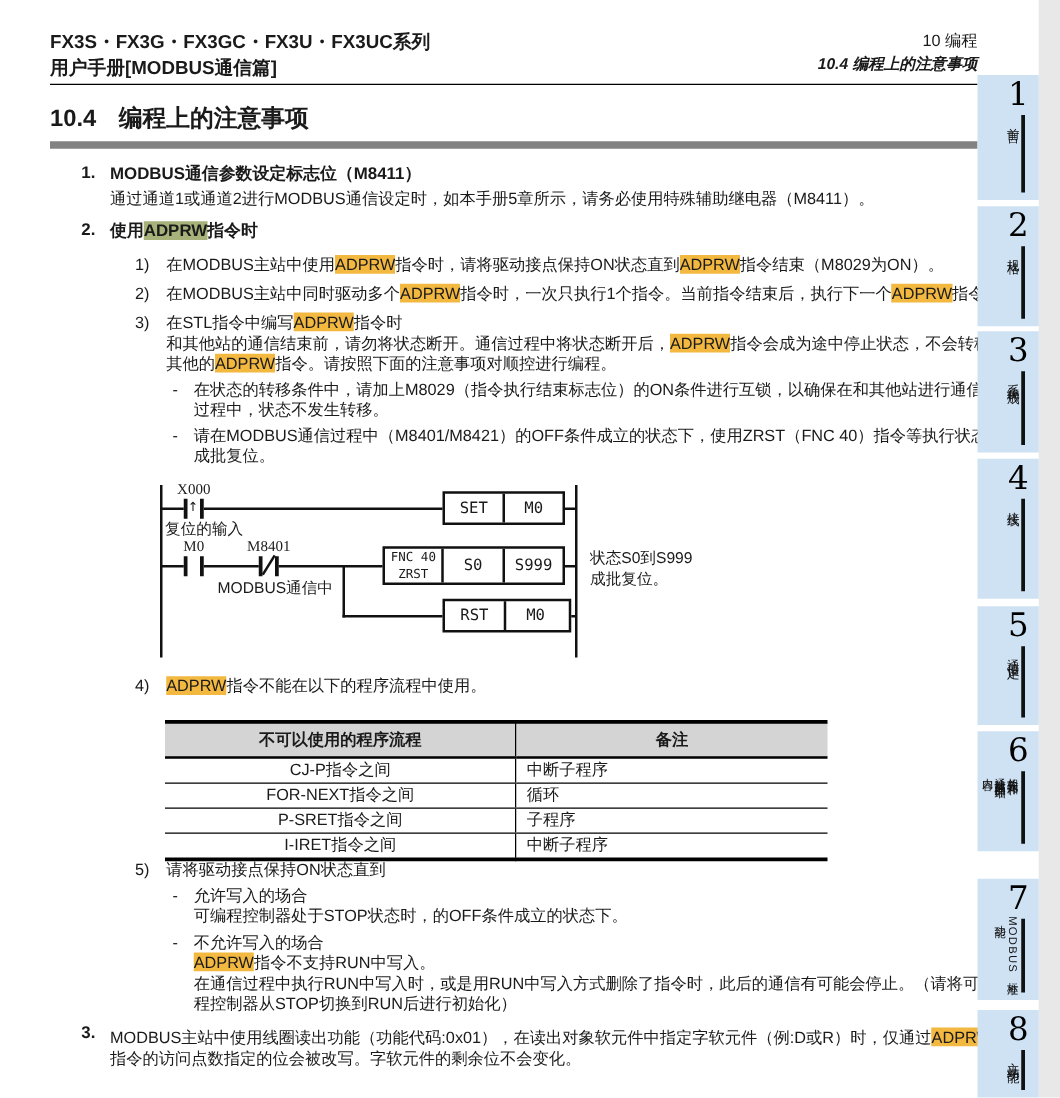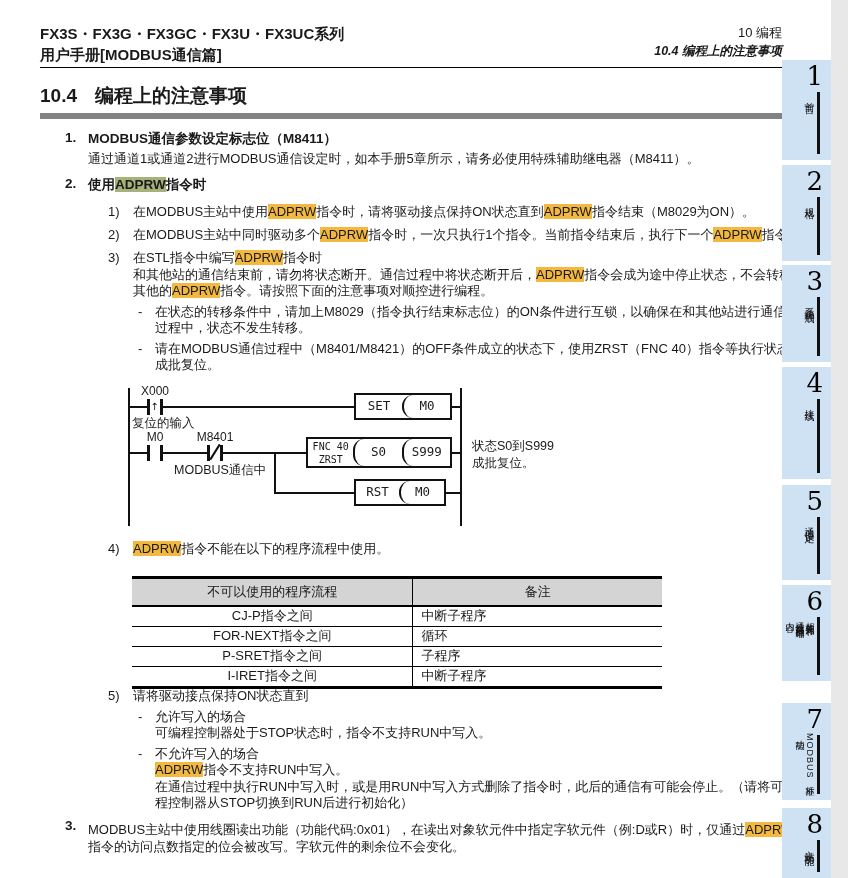--- a/index.html
+++ b/index.html
@@ -36,33 +36,33 @@
   .ladder{left:40px;top:386px;width:570px;height:142px;}
   .rail{position:absolute;width:2px;background:#111;top:2px;height:138px;}
   .wire{position:absolute;height:2px;background:#111;}
   .vbranch{position:absolute;width:2px;background:#111;}
   .contact{position:absolute;width:16px;height:16px;background:#fff;
     border-left:3px solid #111;border-right:3px solid #111;z-index:2;box-sizing:border-box;}
   .contact.pulse::after{content:"↑";position:absolute;left:-1px;right:0;top:0;text-align:center;
     font-size:10px;line-height:15px;color:#111;font-family:"DejaVu Sans",sans-serif;}
   .contact.nc::after{content:"";position:absolute;left:-4px;top:6px;width:18px;height:2px;
     background:#111;transform:rotate(-58deg);}
-  .llabel{position:absolute;font-family:Liberation Sans, sans-serif;
+  .llabel{position:absolute;font-family:Liberation Serif, serif;
     font-size:12px;text-align:center;line-height:14px;z-index:2;}
   .lcap{position:absolute;font-size:12.5px;line-height:15px;z-index:2;background:#fff;}
   .lbox{position:absolute;display:flex;background:#fff;border:2px solid #111;z-index:2;box-sizing:border-box;}
   .lcell{border-left:2px solid #111;display:flex;align-items:center;justify-content:center;
-    font-family:"DejaVu Sans Mono","Liberation Mono",monospace;font-size:12.5px;border-radius:11px;}
+    font-family:"DejaVu Sans Mono","Liberation Mono",monospace;font-size:12.5px;}
   .lcell:first-child{border-left:none;}
   .lcell.two-line{flex-direction:column;font-size:10px;line-height:13px;}
   .lnote{position:absolute;font-size:12.5px;line-height:17px;white-space:pre-line;z-index:2;}
   
   .flow-table{position:absolute;left:132px;top:576px;width:530px;border-collapse:collapse;
     border-top:3px solid #000;border-bottom:3px solid #000;font-size:13px;}
-  .flow-table th{background:var(--table-head-gray,#d4d4d4);font-weight:normal;height:26px;
+  .flow-table th{background:var(--table-head-gray,#d4d4d4);font-weight:bold;height:26px;
     text-align:center;border-bottom:2px solid #000;padding:0;}
   .flow-table td{height:17px;border-bottom:1px solid #000;padding:1px 0;}
   .flow-table tr:last-child td{border-bottom:none;}
   .flow-table .c1{width:53%;text-align:center;}
   .flow-table .c2{width:47%;border-left:1px solid #000;padding-left:8px;text-align:left;}
   
   .edge-strip{left:831px;top:0;width:17px;height:878px;background:var(--edge-gray,#e8e8e8);}
   .tab{position:absolute;left:782px;width:49px;background:var(--tab-blue,#cfe2f4);overflow:hidden;}
   .tab-num{position:absolute;top:1px;right:8px;font-family:"DejaVu Serif","Liberation Serif",serif;
     font-size:26px;line-height:30px;color:#000;}
@@ -155,21 +155,21 @@
 
   <div class="lbox" style="left:266px;top:51px;width:146px;height:31px;">
     <div class="lcell two-line" style="width:46px;">
       <span>FNC 40</span>
       <span>ZRST</span>
     </div>
     <div class="lcell" style="width:47px;">S0</div>
     <div class="lcell" style="width:47px;">S999</div>
   </div>
 
-  <div class="lbox" style="left:314px;top:93px;width:92px;height:27px;">
+  <div class="lbox" style="left:314px;top:93px;width:103px;height:27px;">
     <div class="lcell" style="width:47px;">RST</div>
     <div class="lcell" style="width:47px;">M0</div>
   </div>
 
   <div class="lnote" style="left:432px;top:52px;">状态S0到S999
 成批复位。</div>
 </div>
 
 <div class="abs sub" style="top:541px;">
   <span class="snum">4)</span>
@@ -205,21 +205,21 @@
   </tbody>
 </table>
 
 <div class="abs sub" style="top:688px;">
   <span class="snum">5)</span>
   <div>
     <div>请将驱动接点保持ON状态直到</div>
     <div class="dash-row">
       <span class="dash">-</span>
       <p>允许写入的场合</p>
-      <p>可编程控制器处于STOP状态时，指令不支持RUN中写入。</p>
+      <p>可编程控制器处于STOP状态时，的OFF条件成立的状态下。</p>
     </div>
     <div class="dash-row">
       <span class="dash">-</span>
       <p>不允许写入的场合</p>
       <p><span class="hl-yellow">ADPRW</span><span>指令不支持RUN中写入。</span></p>
       <p>在通信过程中执行RUN中写入时，或是用RUN中写入方式删除了指令时，此后的通信有可能会停止。（请将可编程控制器从STOP切换到RUN后进行初始化）</p>
     </div>
   </div>
 </div>
 

